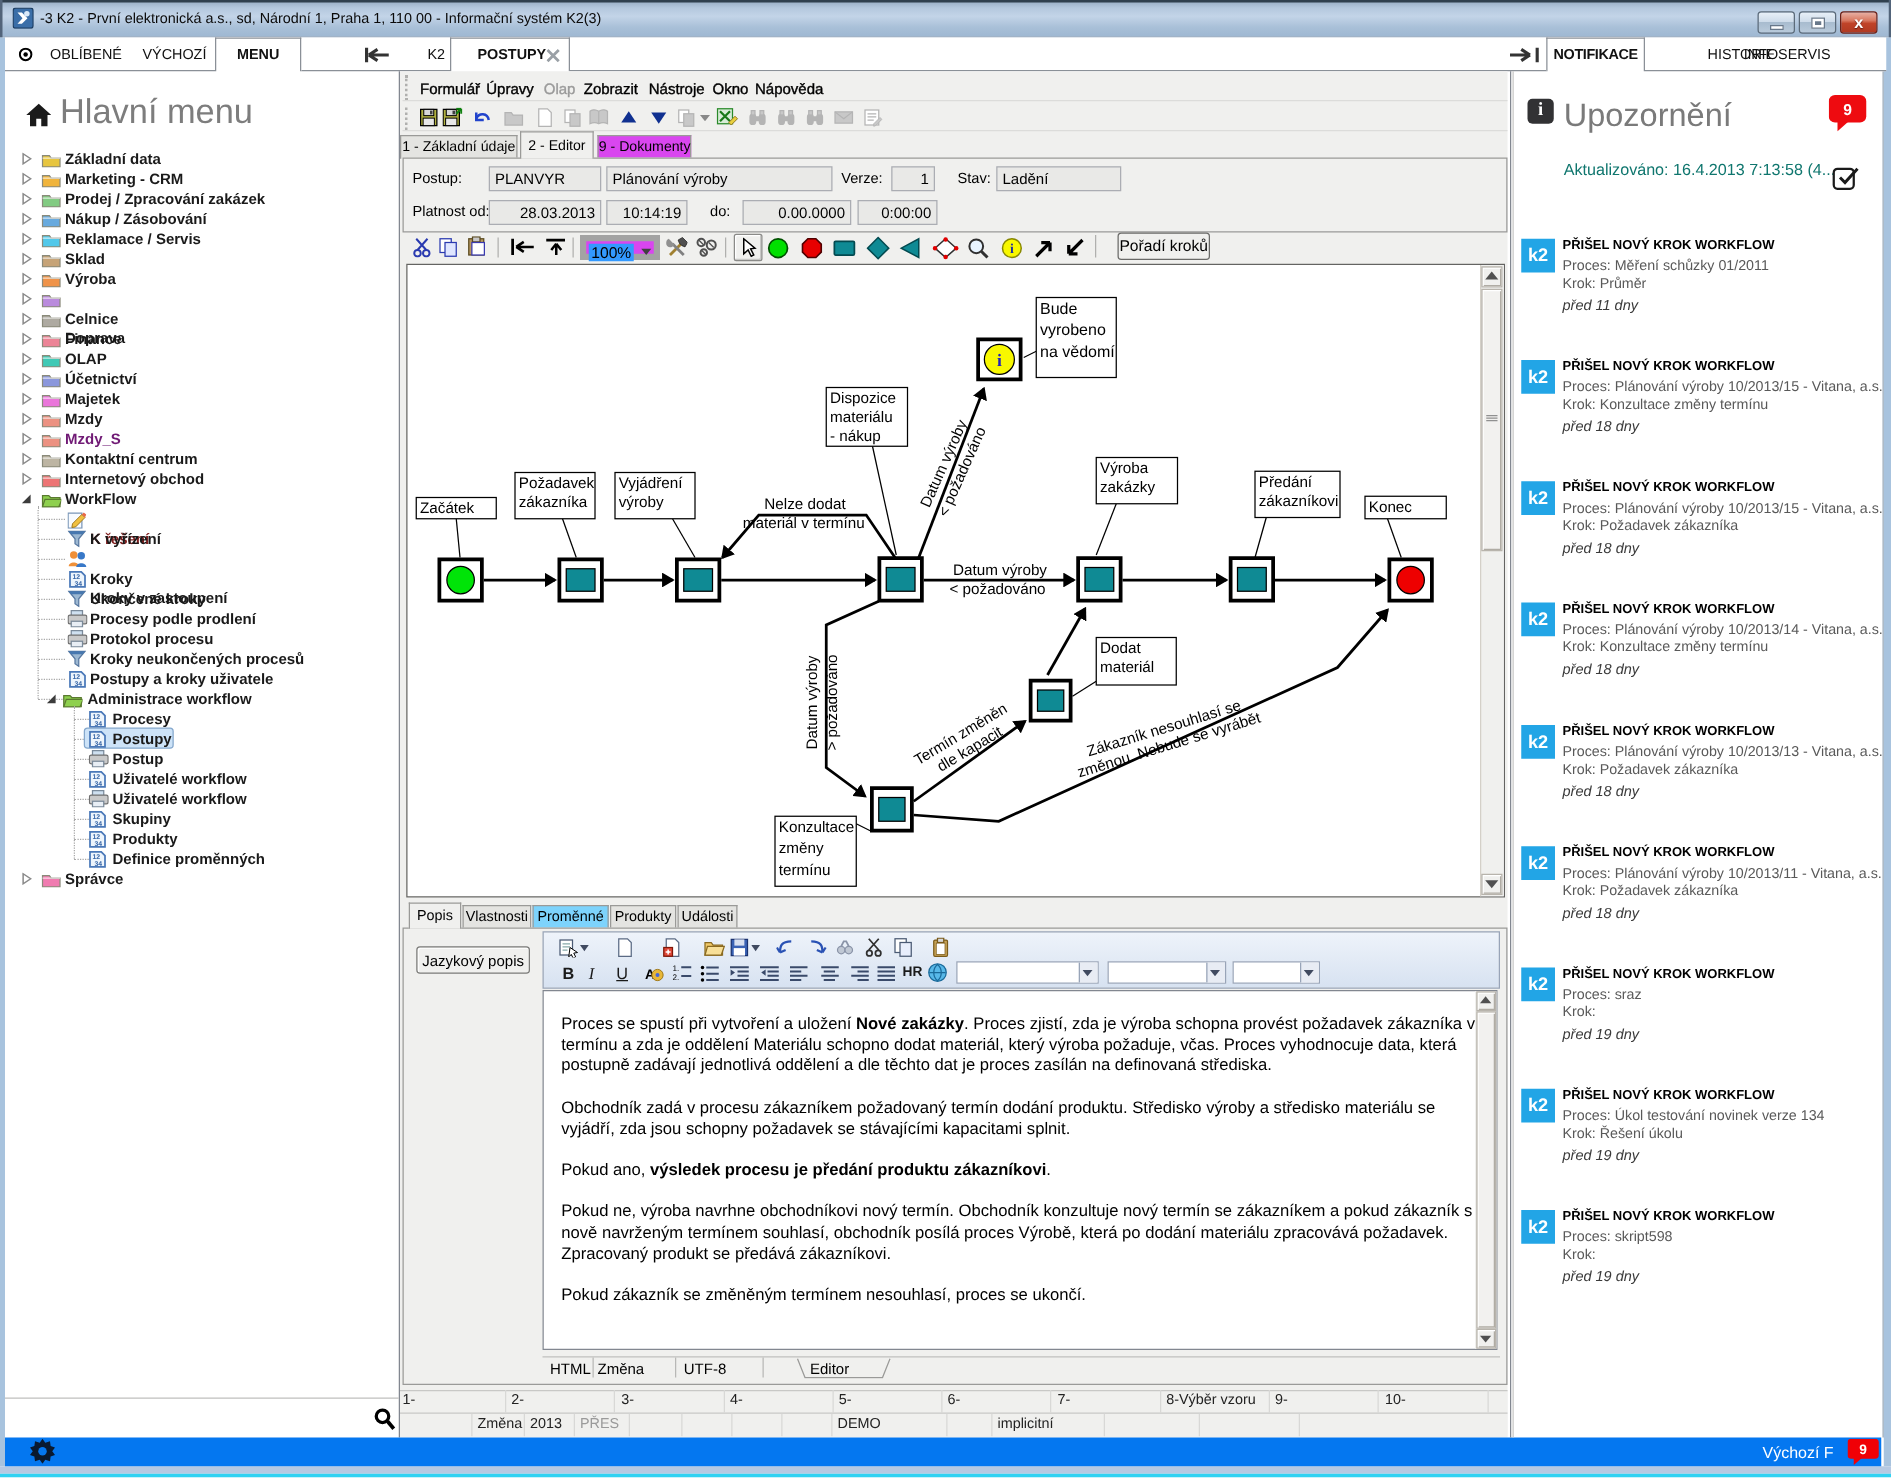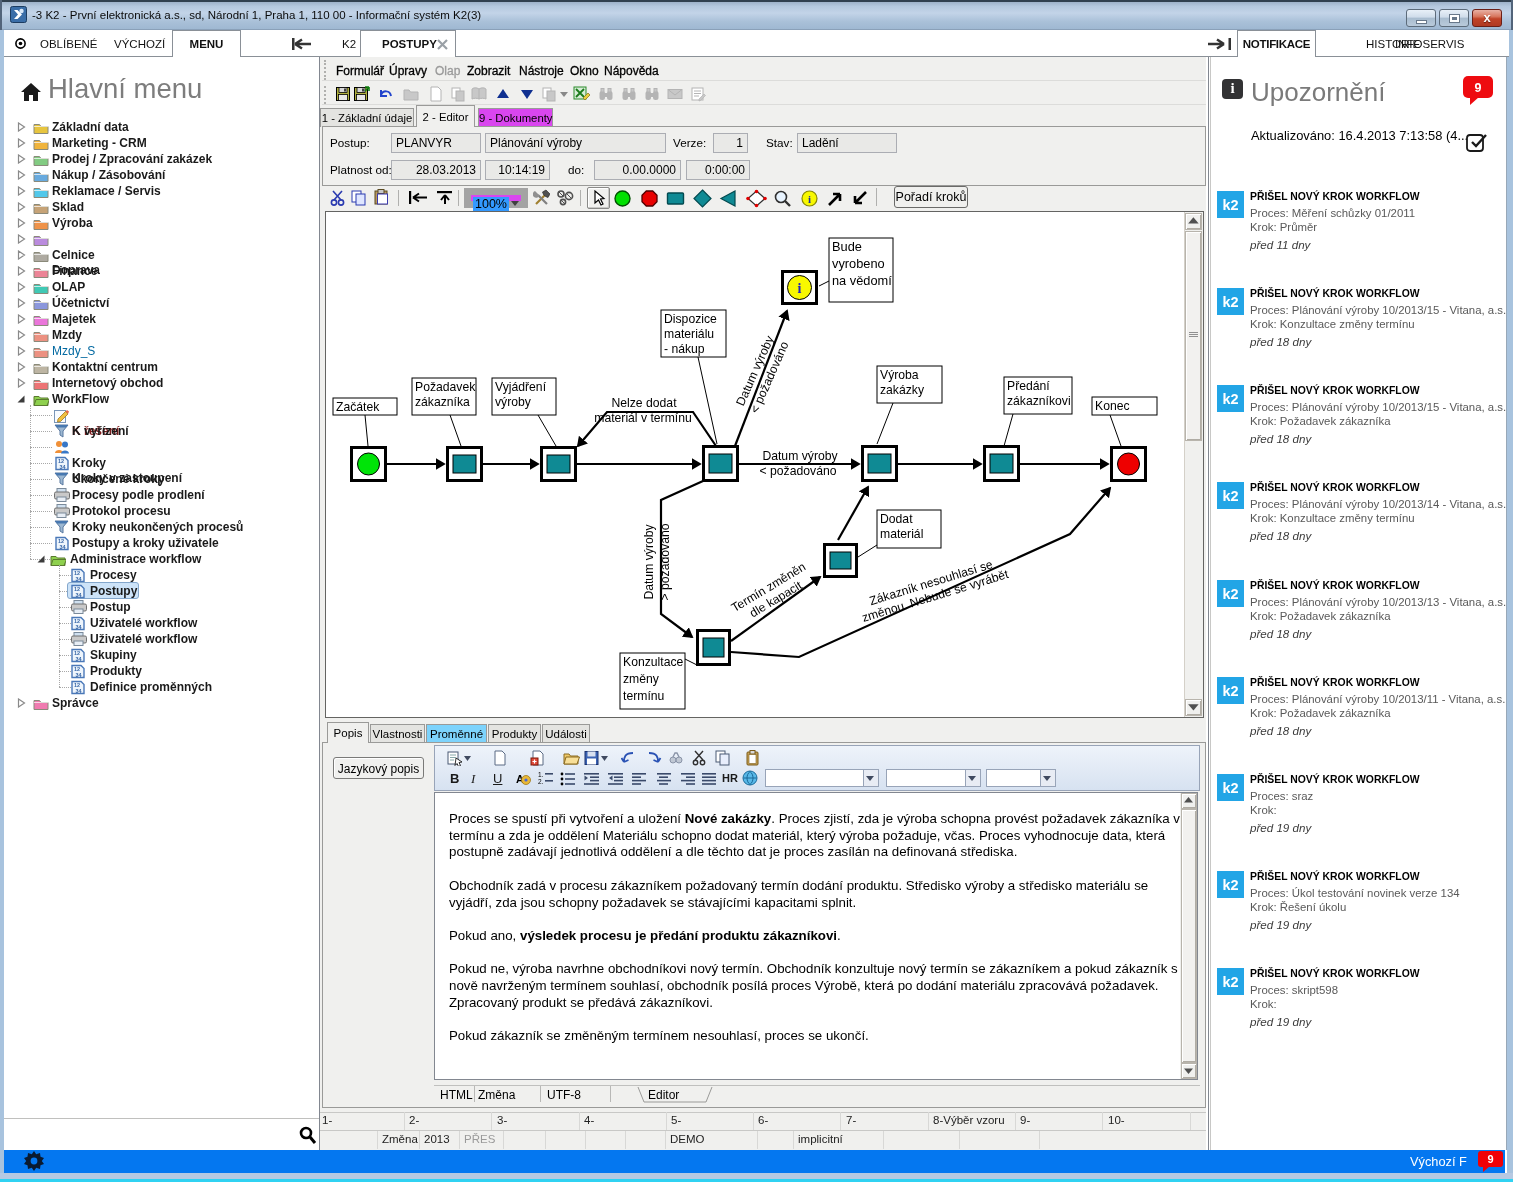--- a/index.html
+++ b/index.html
@@ -192,21 +192,21 @@
       <path d="M1 5.5 h14" stroke="#ffffff" stroke-width="1" opacity="0.7"></path>
     </svg>
     <div class="abs" style="left:52px;top:328px;font-size:12px;font-weight:bold;color:#1a1a1a;white-space:nowrap;">Mzdy</div>
     <svg class="abs" style="left:17px;top:346px;" width="9" height="10">
       <path d="M1.5 1 L7.5 5 L1.5 9 z" fill="#fff" stroke="#8a8a8a" stroke-width="1.2"></path>
     </svg>
     <svg class="abs" style="left:33px;top:345px;" width="16" height="13">
       <path d="M1 3.5 h5.5 l1.5 2 H15 v7 H1 z" fill="#ec9181" stroke="#8a8a7a" stroke-width="1"></path>
       <path d="M1 5.5 h14" stroke="#ffffff" stroke-width="1" opacity="0.7"></path>
     </svg>
-    <div class="abs" style="left:52px;top:344px;font-size:12px;font-weight:normal;color:#0369a1;white-space:nowrap;">Mzdy_S</div>
+    <div class="abs" style="left:52px;top:344px;font-size:12px;font-weight:bold;color:#701a75;white-space:nowrap;">Mzdy_S</div>
     <svg class="abs" style="left:17px;top:362px;" width="9" height="10">
       <path d="M1.5 1 L7.5 5 L1.5 9 z" fill="#fff" stroke="#8a8a8a" stroke-width="1.2"></path>
     </svg>
     <svg class="abs" style="left:33px;top:361px;" width="16" height="13">
       <path d="M1 3.5 h5.5 l1.5 2 H15 v7 H1 z" fill="#bdb5a3" stroke="#8a8a7a" stroke-width="1"></path>
       <path d="M1 5.5 h14" stroke="#ffffff" stroke-width="1" opacity="0.7"></path>
     </svg>
     <div class="abs" style="left:52px;top:360px;font-size:12px;font-weight:bold;color:#1a1a1a;white-space:nowrap;">Kontaktní centrum</div>
     <svg class="abs" style="left:17px;top:378px;" width="9" height="10">
       <path d="M1.5 1 L7.5 5 L1.5 9 z" fill="#fff" stroke="#8a8a8a" stroke-width="1.2"></path>
@@ -486,21 +486,21 @@
     <div class="abs" style="left:398px;top:190px;width:1px;height:16px;background:#b0b0ae;"></div>
     <svg class="abs" style="left:408px;top:190px;" width="22" height="15">
       <rect x="1" y="1" width="2.2" height="13" fill="#000"></rect>
       <path d="M5 7.5 h14 M5 7.5 l6 -4 M5 7.5 l6 4" stroke="#000" stroke-width="2" fill="none"></path>
     </svg>
     <svg class="abs" style="left:436px;top:190px;" width="18" height="15">
       <rect x="1" y="1" width="15" height="2.2" fill="#000"></rect>
       <path d="M9 5 v9 M9 5 l-4 5 M9 5 l4 5" stroke="#000" stroke-width="2" fill="none"></path>
     </svg>
     <div class="abs" style="left:458px;top:190px;width:1px;height:16px;background:#b0b0ae;"></div>
-    <div class="abs" style="left:464px;top:188px;width:64px;height:20px;background:#d946ef;border:7px solid #a3a3a3;padding-left:24px;">
+    <div class="abs" style="left:464px;top:188px;width:64px;height:20px;background:#d946ef;border:5px solid #a3a3a3;padding-left:24px;">
       <div style="position:absolute;left:2px;top:2px;font-size:12.5px;background:#3399ff;color:#000;padding:0 2px;">100%</div>
       <div style="position:absolute;right:2px;top:6px;width:0;height:0;border-left:4px solid transparent;border-right:4px solid transparent;border-top:5px solid #404040;"></div>
     </div>
     <svg class="abs" style="left:533px;top:189px;" width="17" height="17">
       <path d="M3 15 L12 6" stroke="#a08030" stroke-width="2.2"></path>
       <path d="M9.5 3 l3.5 -2 l4 4 l-2 3.5 l-2.5 -1 l-2 -2z" fill="#505050" stroke="#202020" stroke-width="0.6"></path>
       <path d="M14 15 L5 6" stroke="#808080" stroke-width="2.2"></path>
       <path d="M2 2 a3.5 3.5 0 1 0 4.5 4.5 l-2 -2z" fill="#909090"></path>
     </svg>
     <svg class="abs" style="left:556px;top:189px;" width="19" height="17">
@@ -860,21 +860,21 @@
     <div class="abs" style="left:1208px;top:57px;width:1px;height:1093px;background:#828790;"></div>
     <div class="abs" style="left:1210px;top:57px;width:1px;height:1093px;background:#c8c8c6;"></div>
     <div class="abs" style="left:1222px;top:79px;width:21px;height:20px;background:#323234;border-radius:4px;"></div>
     <div class="abs" style="left:1222px;top:80px;width:21px;text-align:center;font-size:15px;font-weight:bold;color:#fff;font-family:Liberation Serif,serif;">i</div>
     <div class="abs" style="left:1251px;top:77px;font-size:26px;color:#7a7a7a;">Upozornění</div>
     <svg class="abs" style="left:1463px;top:76px;" width="32" height="30">
       <rect x="0" y="0" width="30" height="22" rx="5" fill="#ee0b10"></rect>
       <path d="M7 21 L7 29 L16 21z" fill="#ee0b10"></path>
       <text x="15" y="16" font-size="12.5" font-weight="bold" fill="#fff" text-anchor="middle">9</text>
     </svg>
-    <div class="abs" style="left:1251px;top:128px;font-size:12.9px;color:#000000;">Aktualizováno: 16.4.2013 7:13:58 (4...</div>
+    <div class="abs" style="left:1251px;top:128px;font-size:12.9px;color:#0f766e;">Aktualizováno: 16.4.2013 7:13:58 (4...</div>
     <svg class="abs" style="left:1465px;top:131px;" width="24" height="25">
       <rect x="2" y="4" width="16" height="16" rx="3" fill="none" stroke="#1a1a1a" stroke-width="1.8"></rect>
       <path d="M7 11 L11 15 L21 4" fill="none" stroke="#1a1a1a" stroke-width="2.4"></path>
     </svg>
     <div class="abs" style="left:1217px;top:191px;width:27px;height:27px;background:#22a5e6;"></div>
     <div class="abs" style="left:1217px;top:197px;width:27px;text-align:center;font-size:14.5px;font-weight:bold;color:#fff;">k2</div>
     <div class="abs" style="left:1250px;top:191px;font-size:10.4px;font-weight:bold;color:#000;">PŘIŠEL NOVÝ KROK WORKFLOW</div>
     <div class="abs" style="left:1250px;top:207px;font-size:11.4px;color:#595959;white-space:nowrap;">Proces: Měření schůzky 01/2011</div>
     <div class="abs" style="left:1250px;top:221px;font-size:11.4px;color:#595959;white-space:nowrap;">Krok: Průměr</div>
     <div class="abs" style="left:1250px;top:238px;font-size:11.6px;font-style:italic;color:#3a3a3a;white-space:nowrap;">před 11 dny</div>

